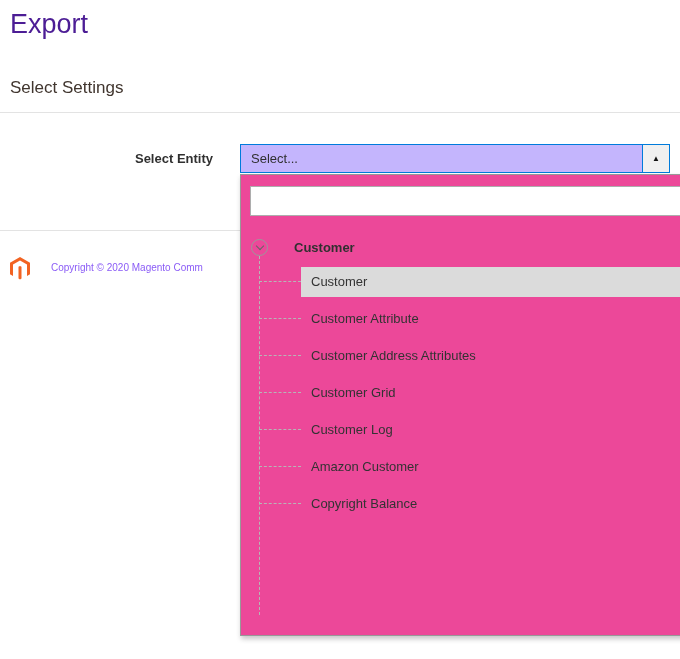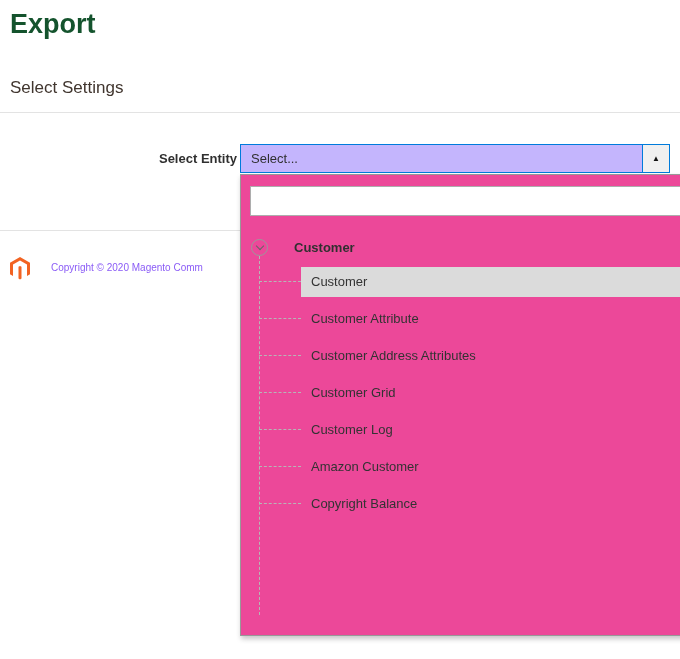--- a/index.html
+++ b/index.html
@@ -1,26 +1,26 @@
 <!DOCTYPE html>
 <html><head>
 <meta charset="utf-8">
 <style>
   html,body{margin:0;padding:0;}
   body{
     width:680px;height:659px;position:relative;overflow:hidden;
     background:#ffffff;font-family:"Liberation Sans",sans-serif;
   }
-  .page-title{position:absolute;left:10px;top:9px;font-size:27px;color:#14532d;font-weight:700;}
+  .page-title{position:absolute;left:10px;top:9px;font-size:27px;color:#4c1d95;font-weight:400;}
   .section-heading{position:absolute;left:10px;top:78px;font-size:17px;color:#41362f;font-weight:400;}
   .hr{position:absolute;left:0;right:0;border-top:1px solid #e3e3e3;height:0;}
   .hr1{top:112px;}
   .hr2{top:230px;z-index:1;}
   .field-label{position:absolute;left:0;top:151px;width:213px;text-align:right;
-    font-size:13px;font-weight:bold;color:#303030;padding-left:24px;}
+    font-size:13px;font-weight:bold;color:#303030;}
 
   
   .select-box{position:absolute;left:240px;top:144px;width:430px;height:29px;box-sizing:border-box;
     border:1px solid #007bdb;background:#c4b5fd;z-index:20;cursor:pointer;}
   .select-value{display:block;line-height:27px;padding-left:10px;font-size:13px;color:#303030;}
   .select-arrow-btn{position:absolute;right:0;top:0;width:27px;height:27px;box-sizing:border-box;
     border-left:1px solid #007bdb;background:#f0f0f0;display:flex;align-items:center;justify-content:center;}
   .caret{font-size:8px;color:#111;line-height:1;}
 
   

